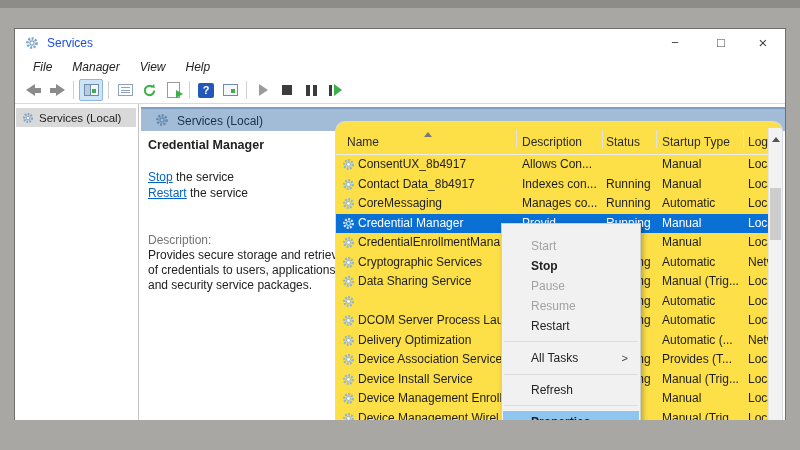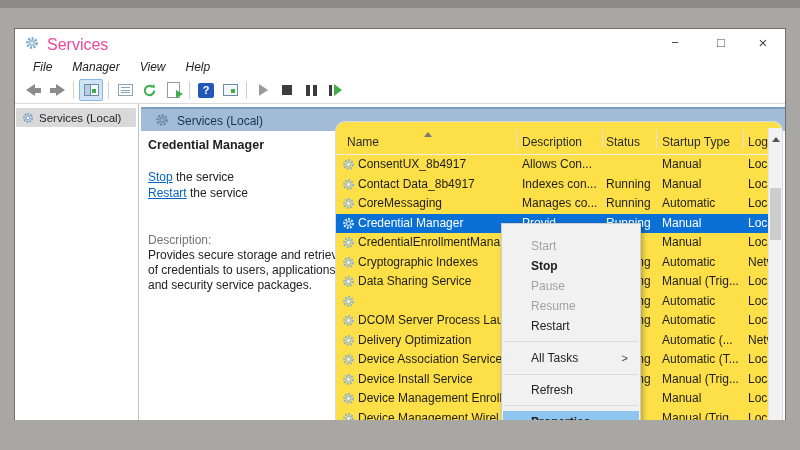--- a/index.html
+++ b/index.html
@@ -3,21 +3,21 @@
 <meta charset="utf-8">
 <style>
   html,body{margin:0;padding:0;}
   #stage{position:relative;width:800px;height:450px;background:#a9a7a4;overflow:hidden;
          font-family:"Liberation Sans","DejaVu Sans",sans-serif;-webkit-font-smoothing:antialiased;}
   #top-strip{position:absolute;left:0;top:0;width:800px;height:8px;background:#8e8c89;}
   
   #win{position:absolute;left:14px;top:28px;width:772px;height:392px;background:#ffffff;
        border:1px solid #6f6f6f;border-bottom:none;box-sizing:border-box;overflow:hidden;}
   #titlebar{position:absolute;left:0;top:0;width:100%;height:28px;background:#fff;}
-  #title-text{position:absolute;left:32px;top:7px;font-size:16px;color:#ec4899;}
+  #title-text{position:absolute;left:32px;top:7px;font-size:12px;color:#1d4ed8;}
   .tb-gear{position:absolute;left:10px;top:7px;}
   .win-ctl{position:absolute;top:0;width:28px;height:28px;text-align:center;line-height:28px;
            font-size:13px;color:#444;cursor:default;}
   #ctl-min{right:96px;} #ctl-max{right:50px;} #ctl-close{right:8px;font-size:15px;}
   
   #menubar{position:absolute;left:0;top:28px;width:100%;height:20px;display:flex;align-items:center;padding-left:8px;box-sizing:border-box;font-style:italic;}
   .mb-item{font-size:12px;color:#222;padding:2px 10px;}
   
   #toolbar{position:absolute;left:0;top:48px;width:100%;height:27px;display:flex;align-items:center;
            padding-left:6px;box-sizing:border-box;border-bottom:1px solid #d9d9d9;}
@@ -285,21 +285,21 @@
                 <span class="cell c-desc"></span>
                 <span class="cell c-status"></span>
                 <span class="cell c-start">Manual</span>
                 <span class="cell c-log">Loca</span>
               </div>
               <div class="row" style="top: 97.5px;">
                 <svg class="c-icon cell" width="13" height="13" viewBox="0 0 16 16" style="position:absolute;left:6px;top:3px;">
                   <circle cx="8" cy="8" r="5.2" fill="none" stroke="#8fb3d4" stroke-width="3" stroke-dasharray="2.3 1.6"></circle>
                   <circle cx="8" cy="8" r="2.4" fill="#fff" stroke="#8fb3d4" stroke-width="1.3"></circle>
                 </svg>
-                <span class="cell c-name">Cryptographic Indexes</span>
+                <span class="cell c-name">Cryptographic Services</span>
                 <span class="cell c-desc"></span>
                 <span class="cell c-status">Running</span>
                 <span class="cell c-start">Automatic</span>
                 <span class="cell c-log">Netw</span>
               </div>
               <div class="row" style="top: 117px;">
                 <svg class="c-icon cell" width="13" height="13" viewBox="0 0 16 16" style="position:absolute;left:6px;top:3px;">
                   <circle cx="8" cy="8" r="5.2" fill="none" stroke="#8fb3d4" stroke-width="3" stroke-dasharray="2.3 1.6"></circle>
                   <circle cx="8" cy="8" r="2.4" fill="#fff" stroke="#8fb3d4" stroke-width="1.3"></circle>
                 </svg>
@@ -342,21 +342,21 @@
                 <span class="cell c-log">Netw</span>
               </div>
               <div class="row" style="top: 195px;">
                 <svg class="c-icon cell" width="13" height="13" viewBox="0 0 16 16" style="position:absolute;left:6px;top:3px;">
                   <circle cx="8" cy="8" r="5.2" fill="none" stroke="#8fb3d4" stroke-width="3" stroke-dasharray="2.3 1.6"></circle>
                   <circle cx="8" cy="8" r="2.4" fill="#fff" stroke="#8fb3d4" stroke-width="1.3"></circle>
                 </svg>
                 <span class="cell c-name">Device Association Service</span>
                 <span class="cell c-desc"></span>
                 <span class="cell c-status">Running</span>
-                <span class="cell c-start">Automatic (T...</span>
+                <span class="cell c-start">Provides (T...</span>
                 <span class="cell c-log">Loca</span>
               </div>
               <div class="row" style="top: 214.5px;">
                 <svg class="c-icon cell" width="13" height="13" viewBox="0 0 16 16" style="position:absolute;left:6px;top:3px;">
                   <circle cx="8" cy="8" r="5.2" fill="none" stroke="#8fb3d4" stroke-width="3" stroke-dasharray="2.3 1.6"></circle>
                   <circle cx="8" cy="8" r="2.4" fill="#fff" stroke="#8fb3d4" stroke-width="1.3"></circle>
                 </svg>
                 <span class="cell c-name">Device Install Service</span>
                 <span class="cell c-desc"></span>
                 <span class="cell c-status">Running</span>

